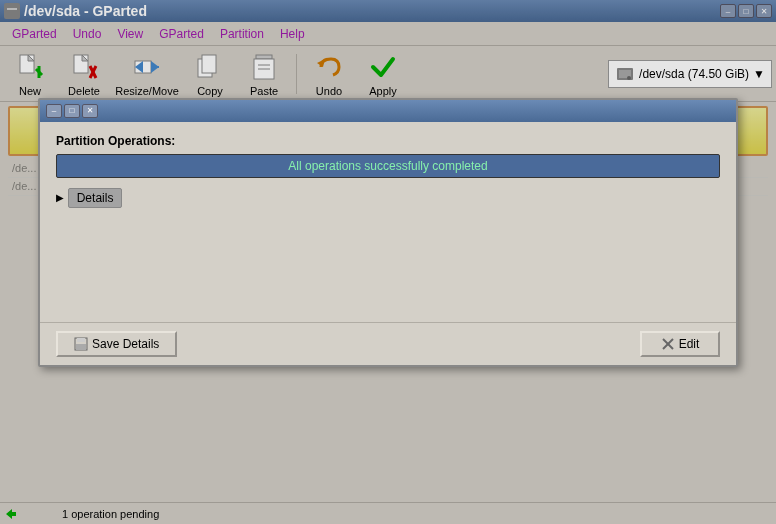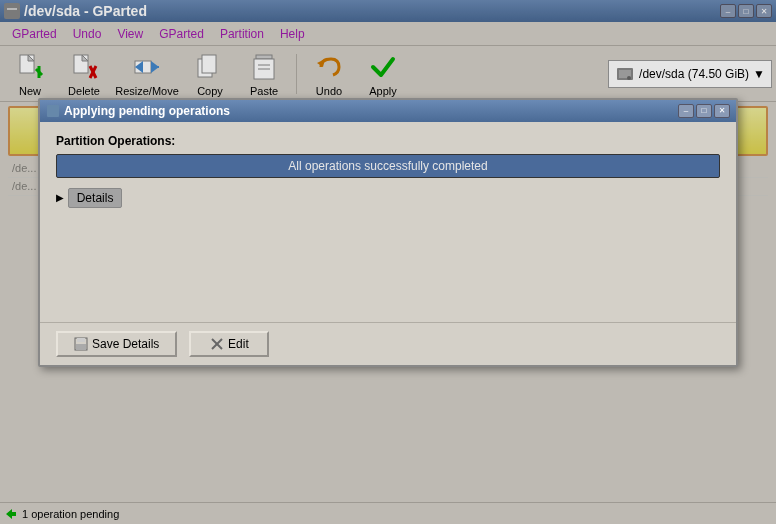--- a/index.html
+++ b/index.html
@@ -138,20 +138,21 @@
       background: #d4d0c8;
       border-top: 1px solid #b0aca4;
       display: flex;
       align-items: center;
       padding: 0 4px;
       font-size: 11px;
       position: absolute;
       bottom: 0;
       left: 0;
       right: 0;
+      gap: 40px;
     }
 
     
     .modal-overlay {
       position: absolute;
       top: 0;
       left: 0;
       right: 0;
       bottom: 0;
       background: rgba(0,0,0,0.1);
@@ -207,21 +208,21 @@
     }
     .progress-bar-container {
       width: 100%;
       height: 24px;
       background: #4a6a9a;
       border: 1px solid #333;
       border-radius: 2px;
       display: flex;
       align-items: center;
       justify-content: center;
-      color: #e5e5e5;
+      color: #86efac;
       font-size: 12px;
       margin-bottom: 8px;
     }
     .details-row {
       display: flex;
       align-items: center;
       gap: 4px;
       padding: 2px 0;
     }
     .details-triangle {
@@ -234,22 +235,22 @@
       padding: 2px 8px;
       border-radius: 2px;
       cursor: pointer;
       font-size: 12px;
     }
     .dialog-content-spacer {
       height: 100px;
     }
     .dialog-footer {
       display: flex;
-      justify-content: flex-start;
-      gap: 12px;
+      justify-content: space-between;
+      gap: 4px;
       padding: 8px 16px;
       border-top: 1px solid #b0aca4;
     }
     .footer-btn {
       background: #d4d0c8;
       border: 2px outset #e8e4dc;
       padding: 4px 16px;
       cursor: pointer;
       font-size: 12px;
       display: flex;
@@ -421,28 +422,20 @@
   <div class="bg-table-area">
     <div class="bg-table-row">/de...</div>
     <div class="bg-table-row">/de...</div>
   </div>
 </div>
 
 <div class="modal-overlay">
   <div class="dialog">
 
     <div class="dialog-title-bar">
-      <div class="dialog-title-bar-left">
-        <span>
-          <svg width="14" height="14" viewBox="0 0 14 14">
-            <rect x="1" y="1" width="12" height="12" fill="#6688aa" rx="1"></rect>
-          </svg>
-        </span>
-        <span class="dialog-title-text">Applying pending operations</span>
-      </div>
       <div class="dialog-title-controls">
         <div class="title-btn">–</div>
         <div class="title-btn">□</div>
         <div class="title-btn">✕</div>
       </div>
     </div>
 
     <div class="dialog-body">
       <p class="completed-label">Partition Operations:</p>
       <div class="progress-bar-container">

